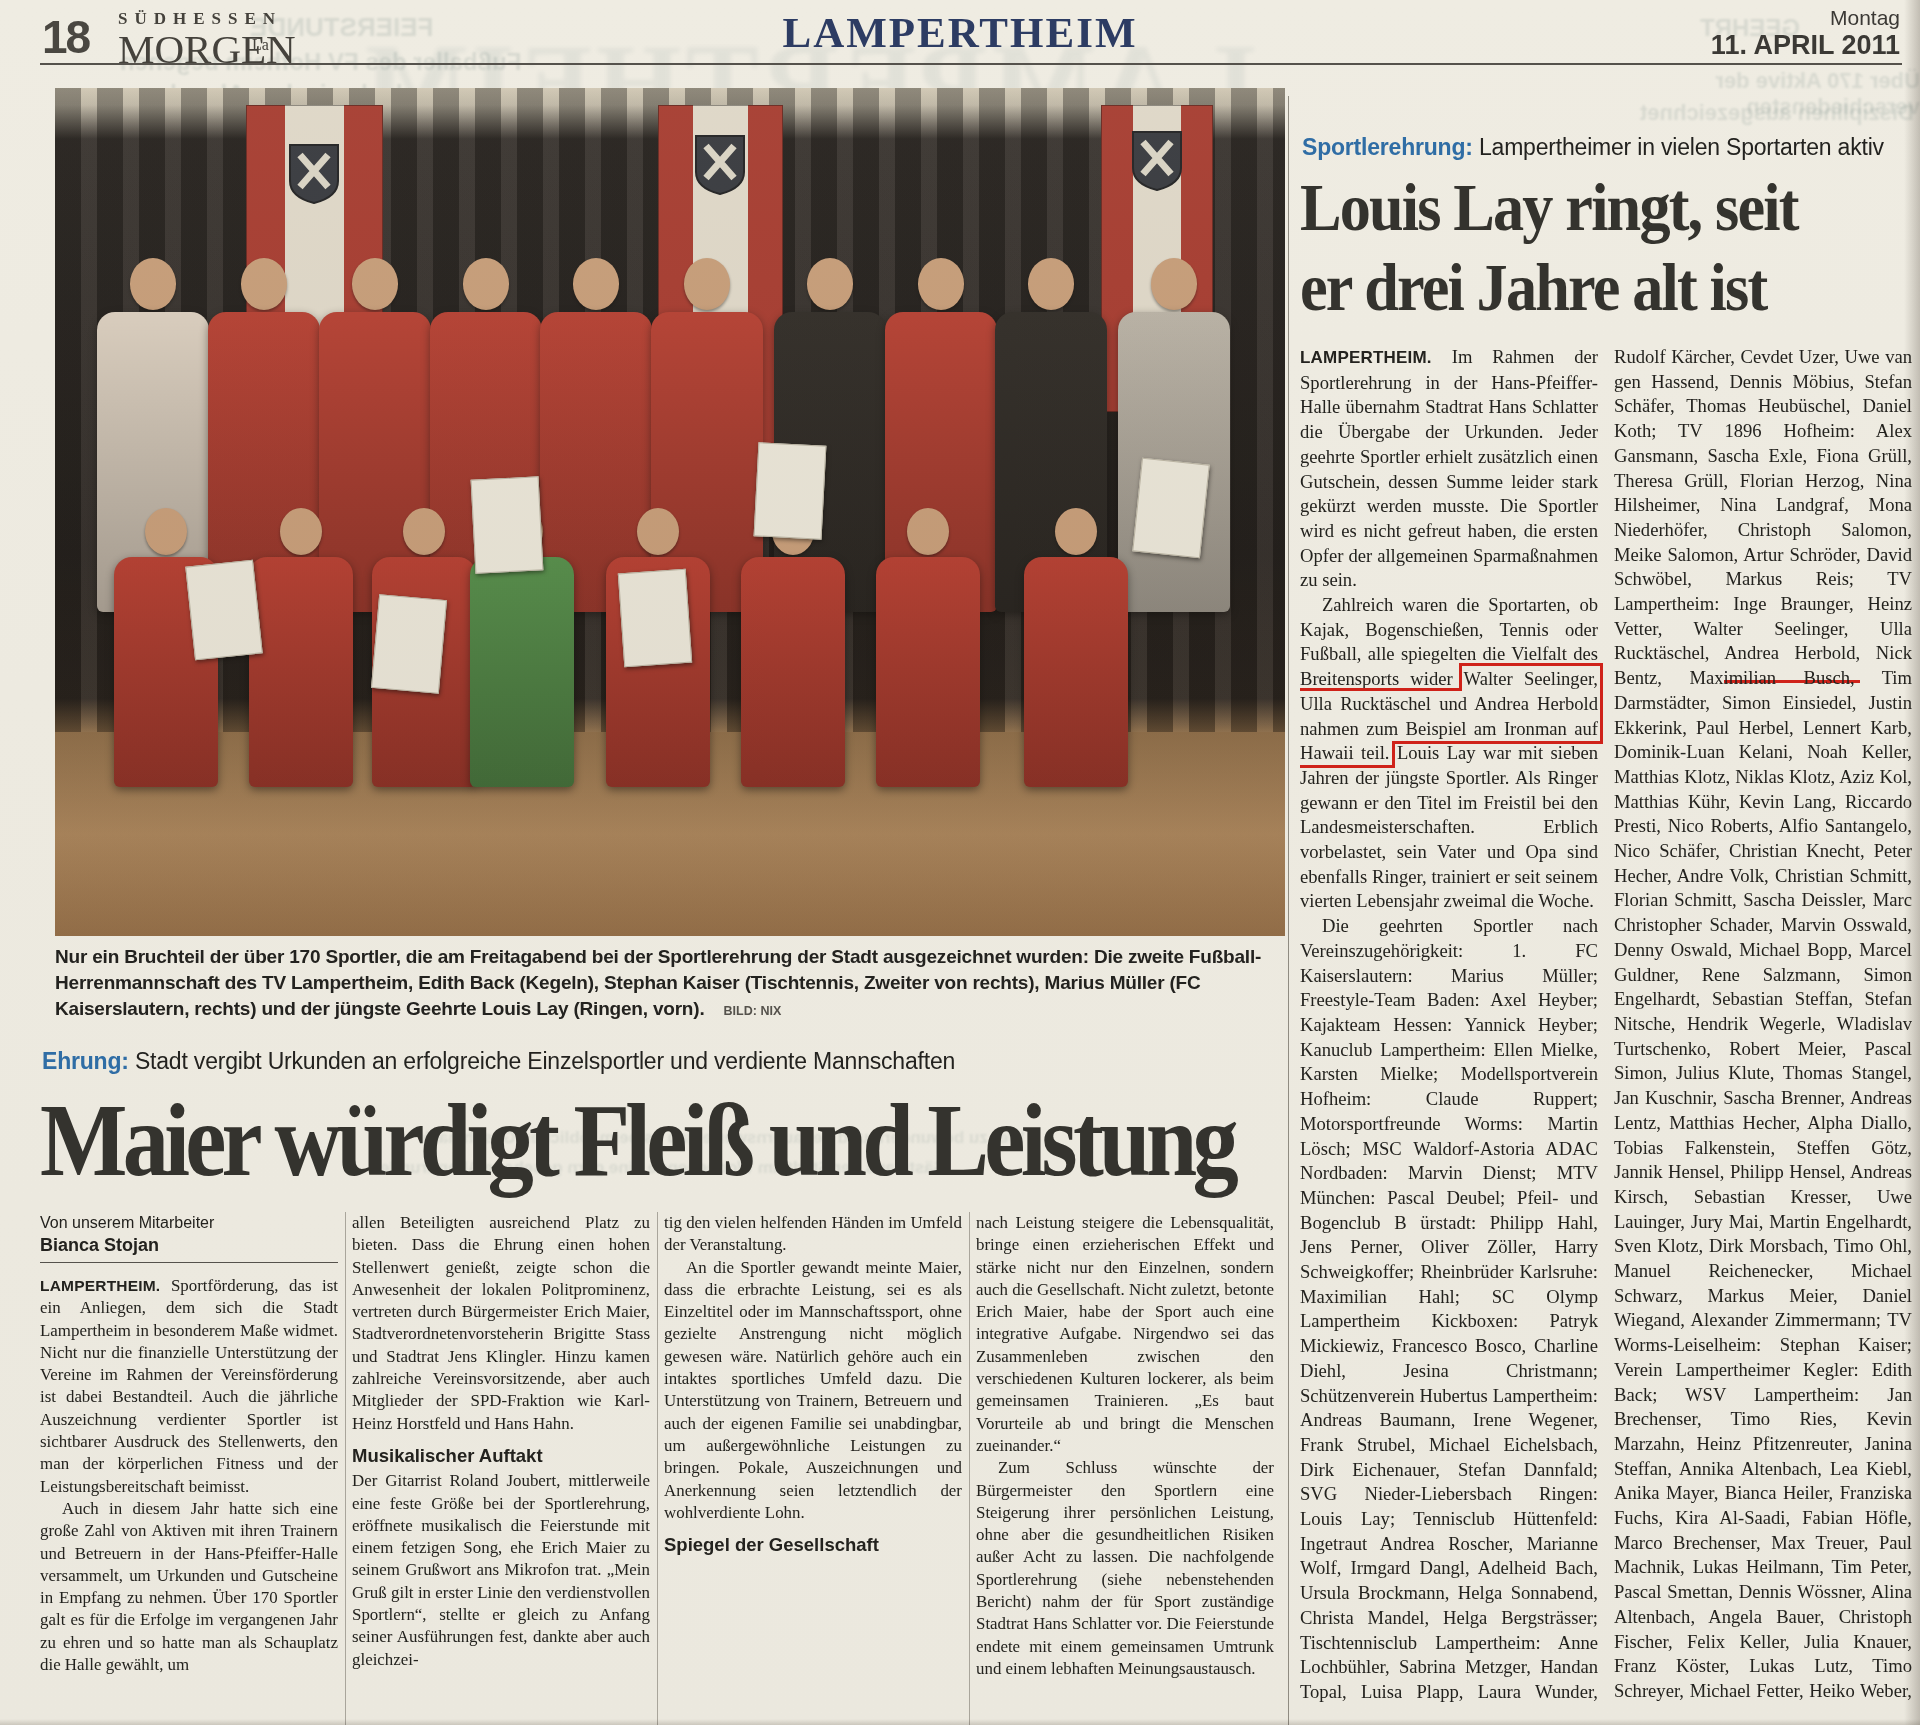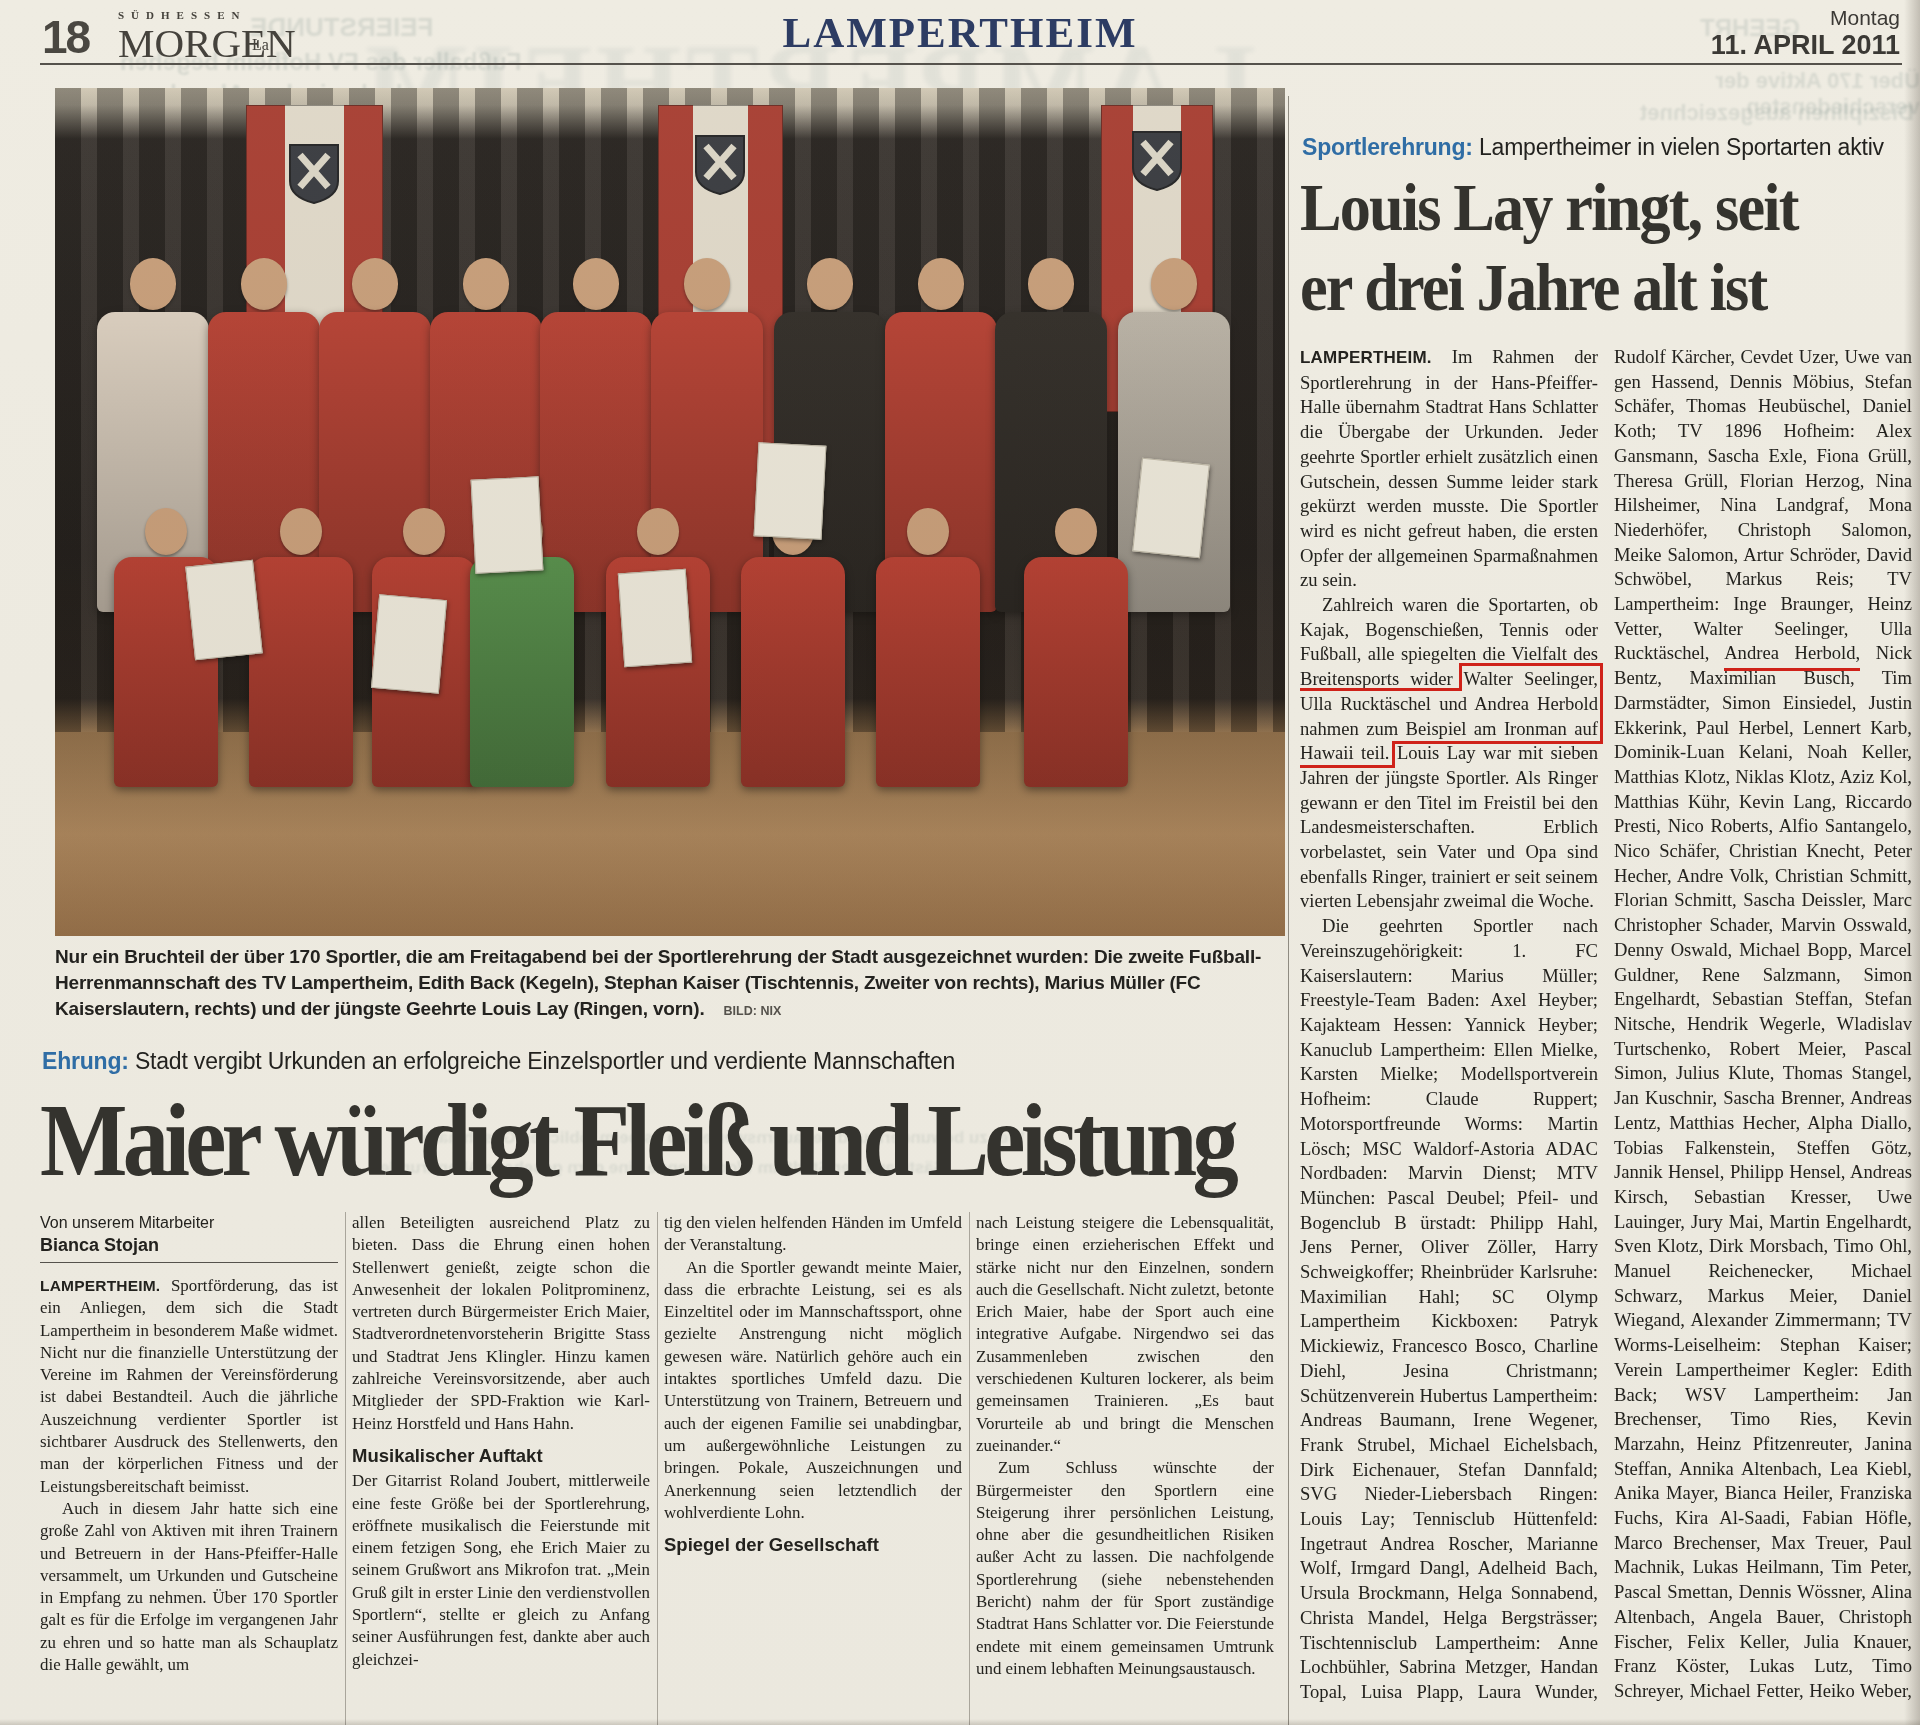--- a/index.html
+++ b/index.html
@@ -6,21 +6,21 @@
   body{
     width:1920px;height:1725px;position:relative;overflow:hidden;
     background:linear-gradient(180deg,#efece2 0%,#edeae0 40%,#ebe8de 100%);
     font-family:"Liberation Serif",serif;color:#22211e;
   }
   .abs{position:absolute;}
   .sans{font-family:"Liberation Sans",sans-serif;}
   
   #pageno{left:42px;top:10px;font-size:46px;font-weight:bold;color:#4a4741;letter-spacing:-2px;}
   #brand{left:118px;top:10px;line-height:1;color:#45423c;}
-  #brand .t{font-size:11px;letter-spacing:7px;font-weight:bold;}
+  #brand .t{font-size:17px;letter-spacing:7px;font-weight:bold;}
   #brand .b{font-size:41px;font-weight:normal;letter-spacing:0px;margin-top:2px;}
   #brand-suffix{left:252px;top:36px;font-size:16px;color:#45423c;}
   #masthead{left:0;top:8px;width:100%;text-align:center;font-size:43px;font-weight:bold;
     color:#2d3c63;letter-spacing:2px;}
   #dateblock{right:20px;top:6px;text-align:right;color:#3b3935;line-height:1.15;}
   #dateblock .d1{font-size:21px;font-weight:normal;}
   #dateblock .d2{font-size:27px;font-weight:bold;}
   #header-rule{left:40px;top:63px;width:1862px;height:2px;background:#55524c;}
   
   #photo{left:55px;top:88px;width:1230px;height:848px;overflow:hidden;
@@ -63,21 +63,21 @@
   .subhead{font-family:"Liberation Sans",sans-serif;font-weight:bold;font-size:18.5px;
     margin:10px 0 3px 0;text-align:left;}
   
   #main-vrule{left:1288px;top:96px;width:1px;height:1629px;background:#8f8b81;}
   .rbody{left:1300px;top:345px;width:612px;height:1380px;overflow:hidden;
     column-count:2;column-gap:16px;column-fill:auto;
     font-size:18.6px;line-height:24.7px;text-align:justify;color:#23221e;}
   .rbody .lead{font-size:17px;}
   
   .redbox{outline:3px solid #cf2219;outline-offset:2px;}
-  .redline{border-bottom:3.5px solid #cf2219;padding-bottom:5px;}
+  .redline{border-bottom:3.5px solid #cf2219;padding-bottom:17px;}
   
   .ghost{color:#5d7672;opacity:.16;filter:blur(1px);transform:scaleX(-1);
     font-family:"Liberation Sans",sans-serif;font-weight:bold;pointer-events:none;}
   #ghost-masthead{left:360px;top:20px;font-size:110px;opacity:.07;color:#3e5e62;
     font-family:"Liberation Serif",serif;letter-spacing:4px;filter:blur(2px);}
   #ghost-tl1{left:250px;top:12px;font-size:26px;}
   #ghost-tl2{left:120px;top:48px;font-size:24px;}
   #ghost-tl3{left:170px;top:80px;font-size:24px;}
   #ghost-tr1{left:1700px;top:14px;font-size:24px;}
   #ghost-tr2{left:1590px;top:68px;font-size:22px;}

